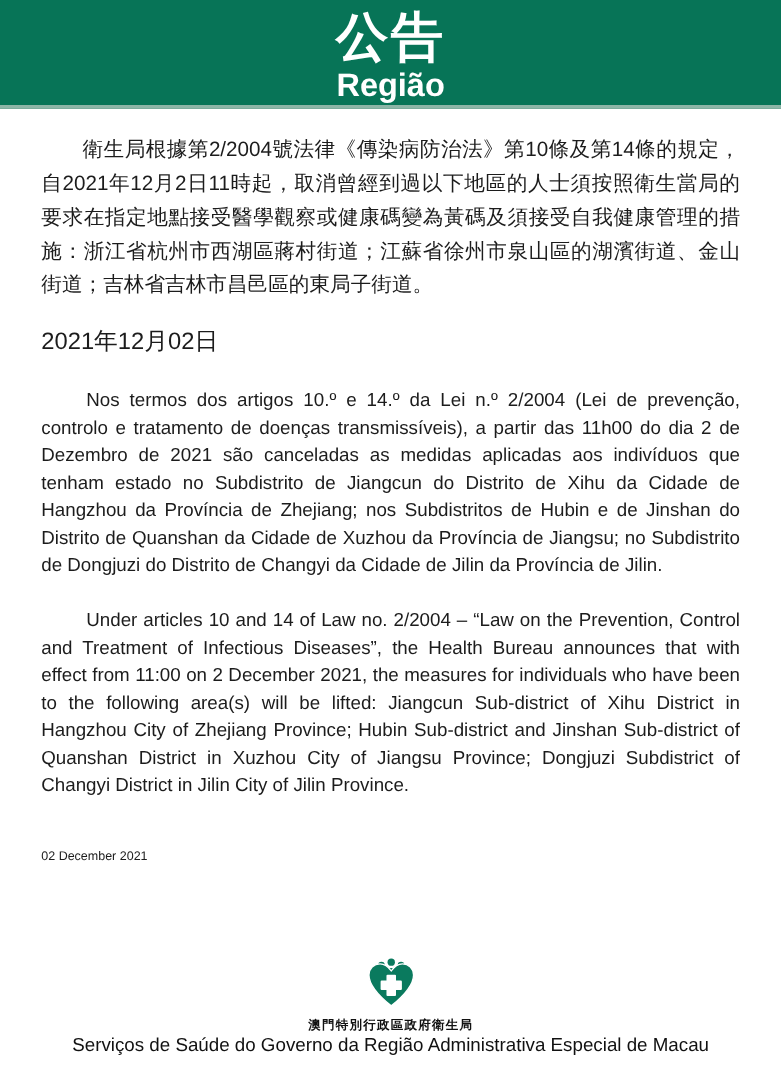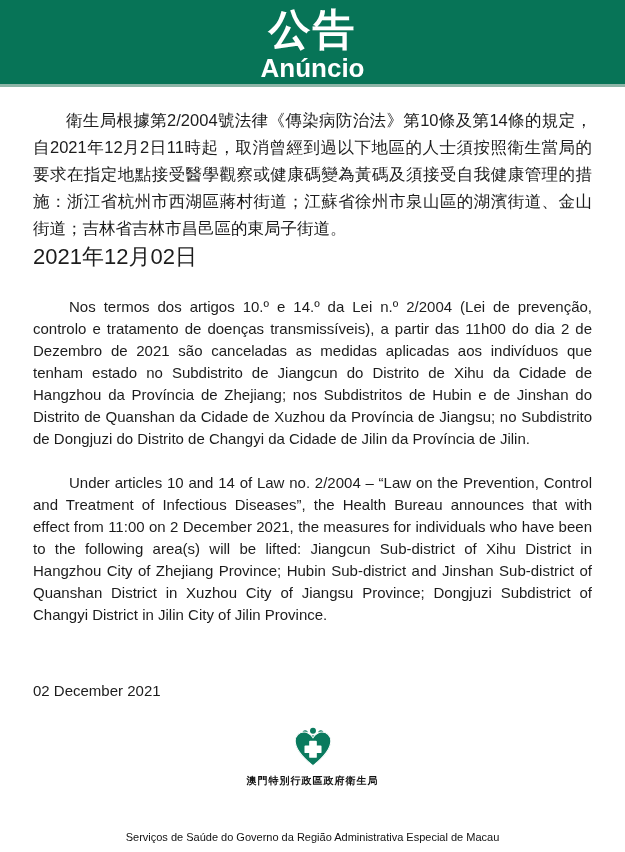--- a/index.html
+++ b/index.html
@@ -43,58 +43,58 @@
   }
   .para-zh {
     margin-top: 20px;
     font-size: 16.5px;
     line-height: 27px;
     text-align: justify;
     text-indent: 2em;
     font-family: "Liberation Sans", "DejaVu Sans", sans-serif;
   }
   .date-zh {
-    font-size: 22px;
+    margin-top: 18px;
+    font-size: 19px;
   }
   .para-latin {
     font-size: 15px;
     line-height: 22px;
     text-align: justify;
     text-indent: 2.4em;
   }
   .para-pt { margin-top: 24px; }
   .date-pt { margin-top: 18px; font-size: 15px; }
   .para-en { margin-top: 22px; }
-  .date-en { margin-top: 56px; font-size: 15px; }
+  .date-en { margin-top: 40px; font-size: 10px; }
   .org-block {
     margin-top: auto;
     text-align: center;
     padding-bottom: 8px;
   }
   .org-logo { display: inline-block; }
   .org-name-zh {
     font-size: 10px;
     font-weight: bold;
     letter-spacing: 1px;
     line-height: 19px;
     color: #111111;
   }
   .org-name-pt {
-    font-size: 11px;
+    font-size: 15px;
     line-height: 14px;
     color: #111111;
-    margin-top: 40px;
   }
 </style>
 </head>
 <body>
 
 <div class="header">
   <div class="title-zh">公告</div>
-  <div class="title-pt">Anúncio</div>
+  <div class="title-pt">Região</div>
   <div class="title-en">Announcement</div>
 </div>
 
 <div class="content">
   <div class="para-zh">衛生局根據第2/2004號法律《傳染病防治法》第10條及第14條的規定，自2021年12月2日11時起，取消曾經到過以下地區的人士須按照衛生當局的要求在指定地點接受醫學觀察或健康碼變為黃碼及須接受自我健康管理的措施：浙江省杭州市西湖區蔣村街道；江蘇省徐州市泉山區的湖濱街道、金山街道；吉林省吉林市昌邑區的東局子街道。</div>
   <div class="date-zh">2021年12月02日</div>
 
   <div class="para-latin para-pt">Nos termos dos artigos 10.º e 14.º da Lei n.º 2/2004 (Lei de prevenção, controlo e tratamento de doenças transmissíveis), a partir das 11h00 do dia 2 de Dezembro de 2021 são canceladas as medidas aplicadas aos indivíduos que tenham estado no Subdistrito de Jiangcun do Distrito de Xihu da Cidade de Hangzhou da Província de Zhejiang; nos Subdistritos de Hubin e de Jinshan do Distrito de Quanshan da Cidade de Xuzhou da Província de Jiangsu; no Subdistrito de Dongjuzi do Distrito de Changyi da Cidade de Jilin da Província de Jilin.</div>
 
   <div class="para-latin para-en">Under articles 10 and 14 of Law no. 2/2004 – “Law on the Prevention, Control and Treatment of Infectious Diseases”, the Health Bureau announces that with effect from 11:00 on 2 December 2021, the measures for individuals who have been to the following area(s) will be lifted: Jiangcun Sub-district of Xihu District in Hangzhou City of Zhejiang Province; Hubin Sub-district and Jinshan Sub-district of Quanshan District in Xuzhou City of Jiangsu Province; Dongjuzi Subdistrict of Changyi District in Jilin City of Jilin Province.</div>

